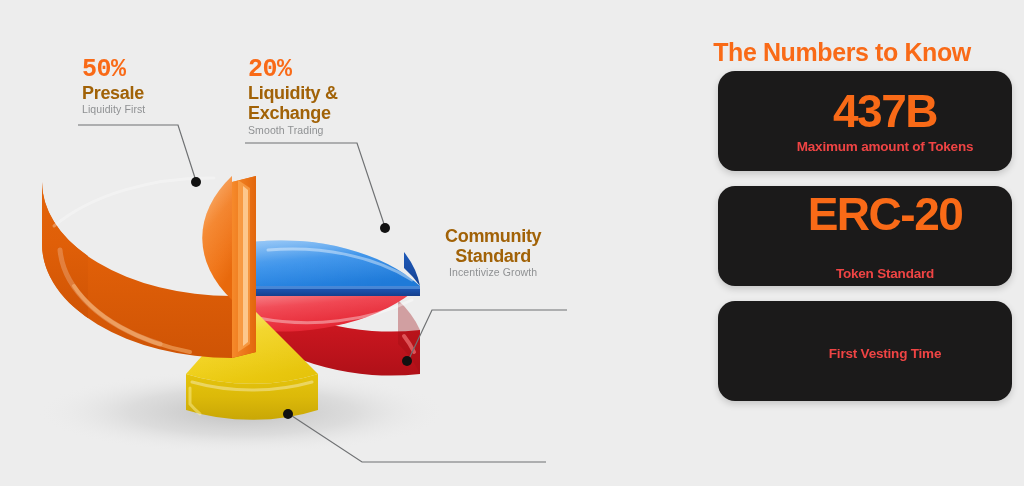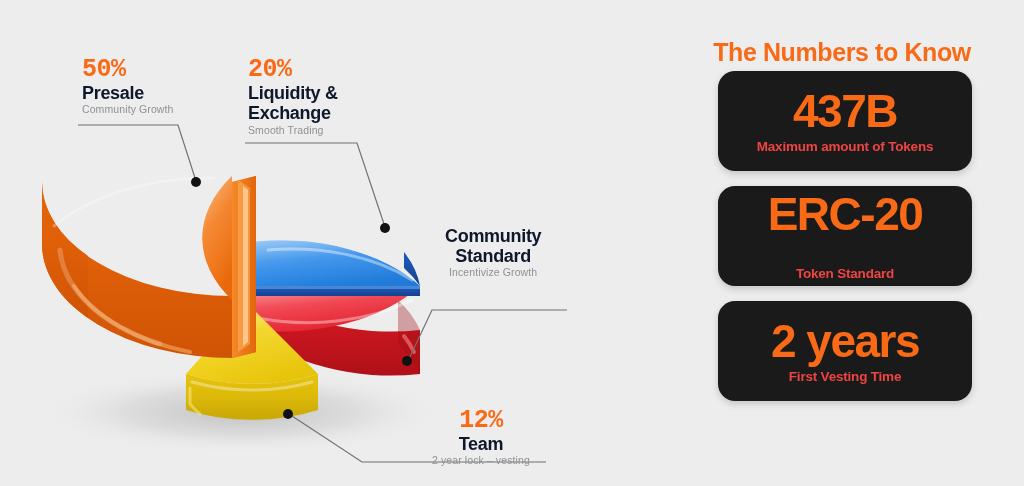--- a/index.html
+++ b/index.html
@@ -46,21 +46,21 @@
     font-weight: bold;
     color: #f96a17;
     line-height: 1.05;
     letter-spacing: -0.5px;
     white-space: nowrap;
     font-family: Liberation Mono, monospace;
   }
   .callout .name {
     font-size: 18px;
     font-weight: bold;
-    color: #0f172a;
+    color: #a16207;
     line-height: 1.12;
     letter-spacing: -0.3px;
     white-space: nowrap;
   }
   .callout .sub {
     font-size: 10.5px;
     font-weight: normal;
     color: #8f9193;
     line-height: 1.2;
     letter-spacing: 0.1px;
@@ -93,20 +93,21 @@
     position: absolute;
     left: 58px;
     width: 254px;
     background: #1b1a1a;
     border-radius: 17px;
     box-shadow: 0 3px 7px rgba(0,0,0,0.17);
     display: flex;
     flex-direction: column;
     align-items: center;
     justify-content: center;
+    padding-left: 40px;
   }
   #card-supply  { top: 59px;  height: 100px; }
   #card-standard{ top: 174px; height: 100px; gap: 24px; }
   #card-vesting { top: 289px; height: 100px; }
 
   .stat-value {
     font-size: 46px;
     font-weight: bold;
     color: #f96a17;
     line-height: 1;
@@ -311,56 +312,50 @@
         <circle cx="196" cy="182" r="5"></circle>
         <circle cx="385" cy="228" r="5"></circle>
         <circle cx="407" cy="361" r="5"></circle>
         <circle cx="288" cy="414" r="5"></circle>
       </g>
     </svg>
 
     <div class="callout" id="callout-presale">
       <div class="pct">50%</div>
       <div class="name">Presale</div>
-      <div class="sub">Community Growth</div>
+      <div class="sub">Liquidity First</div>
     </div>
 
     <div class="callout" id="callout-liquidity">
       <div class="pct">20%</div>
       <div class="name">Liquidity &amp;</div>
       <div class="name">Exchange</div>
       <div class="sub">Smooth Trading</div>
     </div>
 
     <div class="callout" id="callout-rewards">
       <div class="name">Community</div>
       <div class="name">Standard</div>
       <div class="sub">Incentivize Growth</div>
     </div>
 
-    <div class="callout" id="callout-team">
-      <div class="pct">12%</div>
-      <div class="name">Team</div>
-      <div class="sub">2 year lock – vesting</div>
-    </div>
   </div>
 
   <div id="stats-panel">
 
     <div id="stats-title">The Numbers to Know</div>
 
     <div class="stat-card" id="card-supply">
       <div class="stat-value">437B</div>
       <div class="stat-label">Maximum amount of Tokens</div>
     </div>
 
     <div class="stat-card" id="card-standard">
       <div class="stat-value">ERC-20</div>
       <div class="stat-label">Token Standard</div>
     </div>
 
     <div class="stat-card" id="card-vesting">
-      <div class="stat-value">2 years</div>
       <div class="stat-label">First Vesting Time</div>
     </div>
   </div>
 
 </div>
 
 </body></html>

